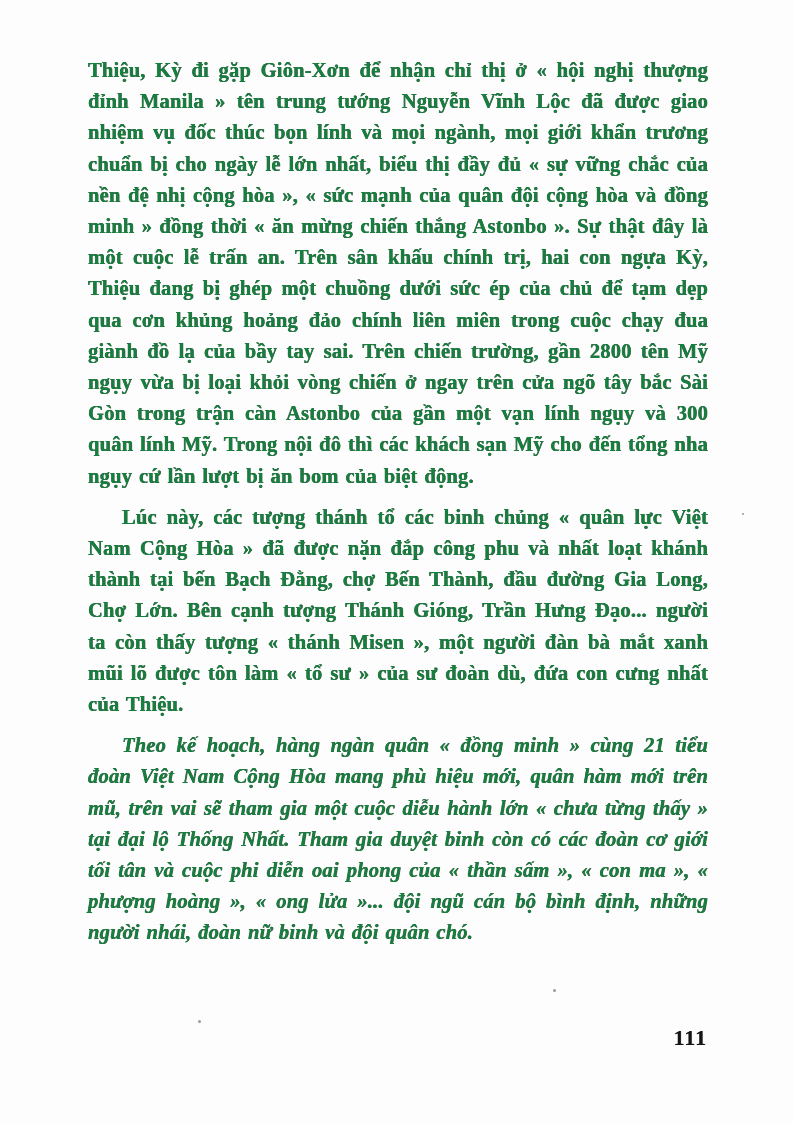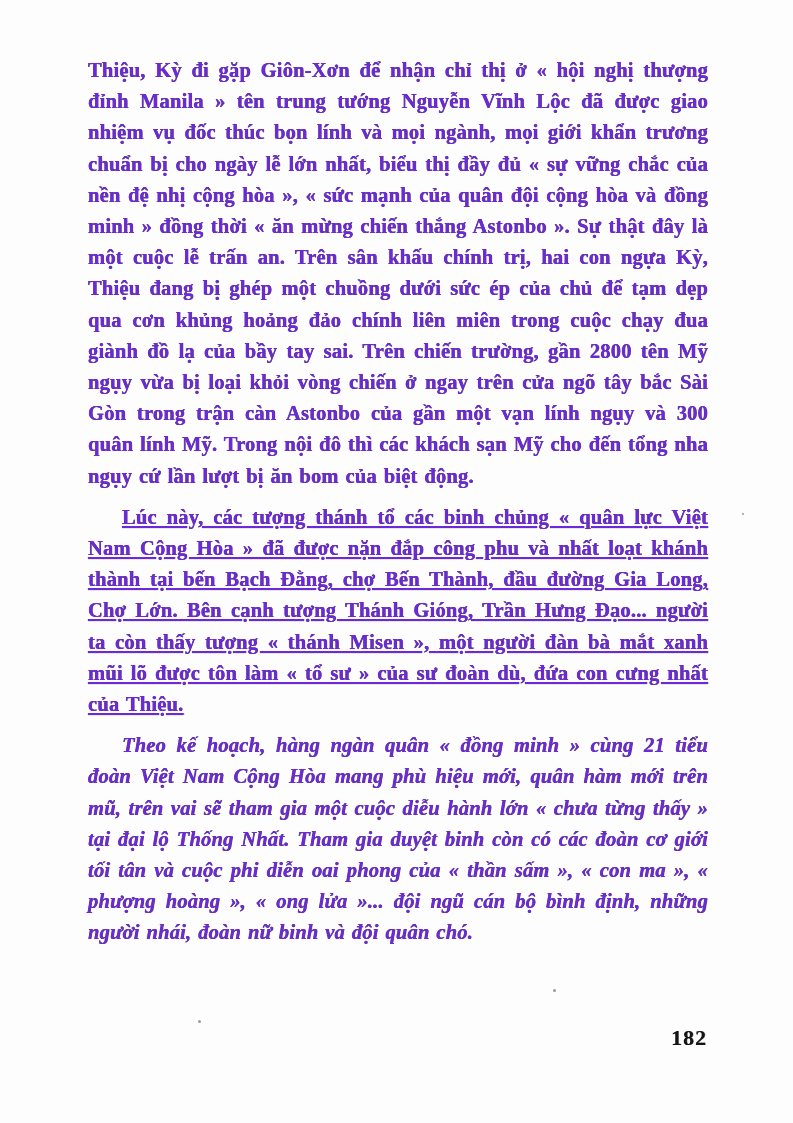--- a/index.html
+++ b/index.html
@@ -27,31 +27,30 @@
     width: 620px;
   }
   .para {
     margin: 0 0 4px 0;
     font-size: 20.5px;
     line-height: 31.2px;
     text-align: justify;
     text-align-last: left;
     letter-spacing: 0.2px;
     word-spacing: 1.5px;
-    color: #6d28d9;
+    color: #15803d;
     font-weight: 600;
     
     text-shadow: 0.35px 0 0 rgba(0,0,0,0.55), -0.35px 0 0 rgba(0,0,0,0.25), 0 0.3px 0 rgba(0,0,0,0.3);
   }
   .para.indent {
     text-indent: 34px;
   }
   .para.p2 {
     margin-top: 10px;
-    text-decoration: underline;
   }
   .para.p3 {
     margin-top: 10px;
     font-style: italic;
   }
   .page-number {
     position: absolute;
     right: 86px;
     bottom: 72px;
     font-size: 22px;
@@ -76,20 +75,20 @@
 </head>
 <body>
 
 <div class="page">
   <div class="page-inner">
     <p class="para">Thiệu, Kỳ đi gặp Giôn-Xơn để nhận chỉ thị ở « hội nghị thượng đỉnh Manila » tên trung tướng Nguyễn Vĩnh Lộc đã được giao nhiệm vụ đốc thúc bọn lính và mọi ngành, mọi giới khẩn trương chuẩn bị cho ngày lễ lớn nhất, biểu thị đầy đủ « sự vững chắc của nền đệ nhị cộng hòa », « sức mạnh của quân đội cộng hòa và đồng minh » đồng thời « ăn mừng chiến thắng Astonbo ». Sự thật đây là một cuộc lễ trấn an. Trên sân khấu chính trị, hai con ngựa Kỳ, Thiệu đang bị ghép một chuồng dưới sức ép của chủ để tạm dẹp qua cơn khủng hoảng đảo chính liên miên trong cuộc chạy đua giành đồ lạ của bầy tay sai. Trên chiến trường, gần 2800 tên Mỹ ngụy vừa bị loại khỏi vòng chiến ở ngay trên cửa ngõ tây bắc Sài Gòn trong trận càn Astonbo của gần một vạn lính ngụy và 300 quân lính Mỹ. Trong nội đô thì các khách sạn Mỹ cho đến tổng nha ngụy cứ lần lượt bị ăn bom của biệt động.</p>
     <p class="para indent p2">Lúc này, các tượng thánh tổ các binh chủng « quân lực Việt Nam Cộng Hòa » đã được nặn đắp công phu và nhất loạt khánh thành tại bến Bạch Đằng, chợ Bến Thành, đầu đường Gia Long, Chợ Lớn. Bên cạnh tượng Thánh Gióng, Trần Hưng Đạo... người ta còn thấy tượng « thánh Misen », một người đàn bà mắt xanh mũi lõ được tôn làm « tổ sư » của sư đoàn dù, đứa con cưng nhất của Thiệu.</p>
     <p class="para indent p3">Theo kế hoạch, hàng ngàn quân « đồng minh » cùng 21 tiểu đoàn Việt Nam Cộng Hòa mang phù hiệu mới, quân hàm mới trên mũ, trên vai sẽ tham gia một cuộc diễu hành lớn « chưa từng thấy » tại đại lộ Thống Nhất. Tham gia duyệt binh còn có các đoàn cơ giới tối tân và cuộc phi diễn oai phong của « thần sấm », « con ma », « phượng hoàng », « ong lửa »... đội ngũ cán bộ bình định, những người nhái, đoàn nữ binh và đội quân chó.</p>
   </div>
 
-  <div class="page-number">182</div>
+  <div class="page-number">111</div>
 
   <div class="speck s1"></div>
   <div class="speck s2"></div>
   <div class="speck s3"></div>
   <div class="speck s4"></div>
   <div class="speck s5"></div>
 </div>
 
 </body></html>

